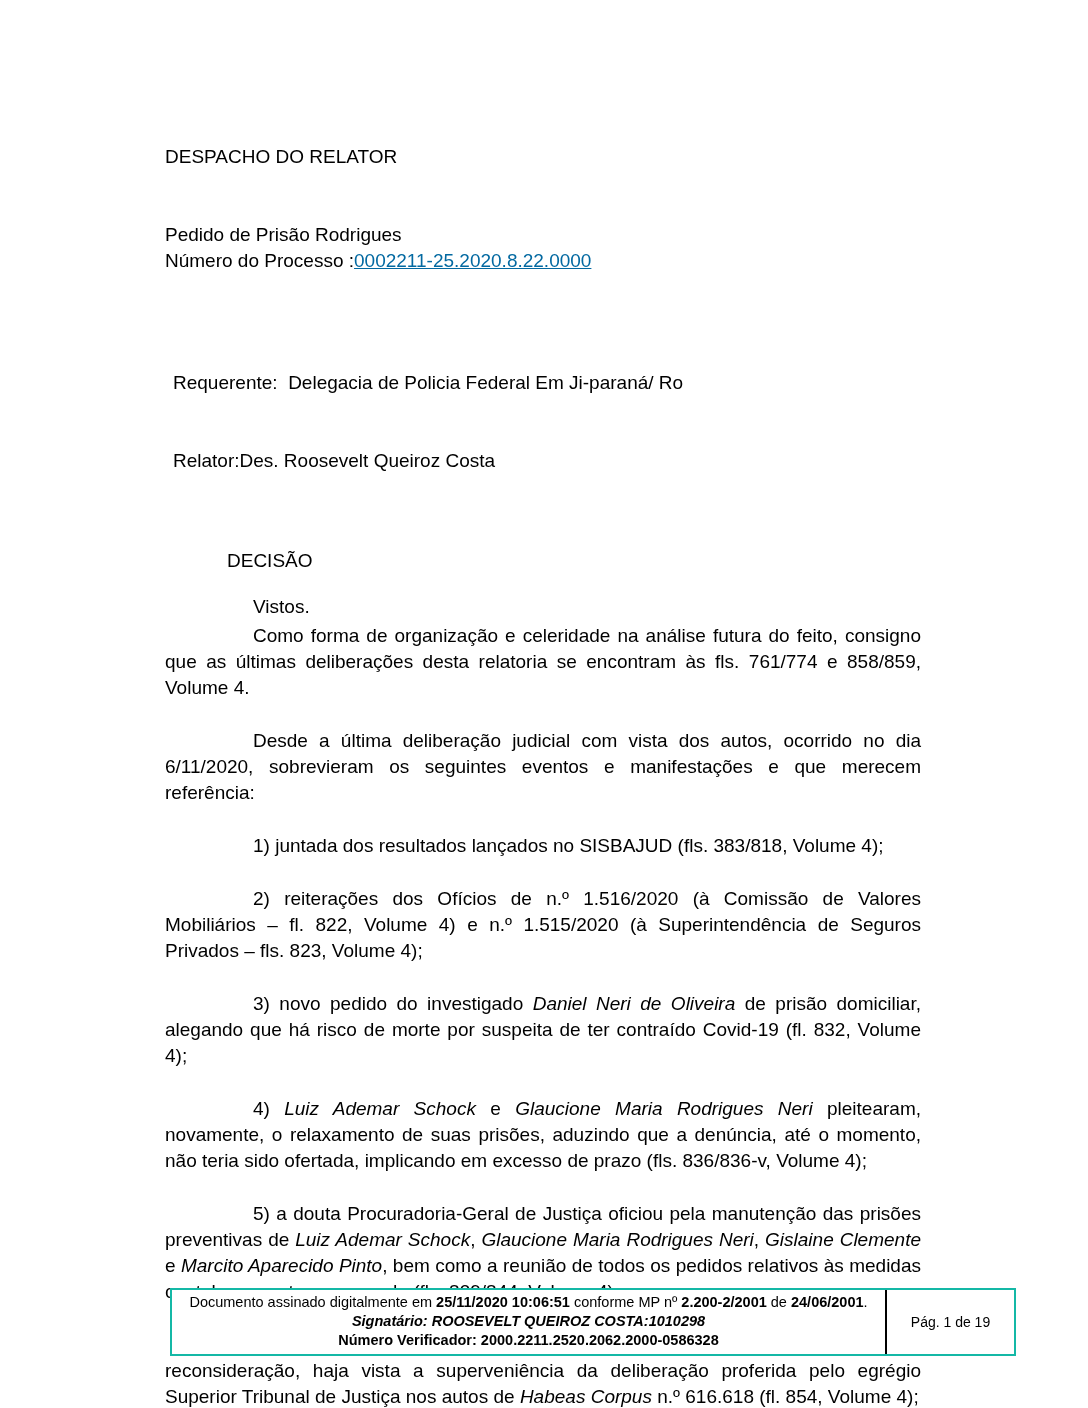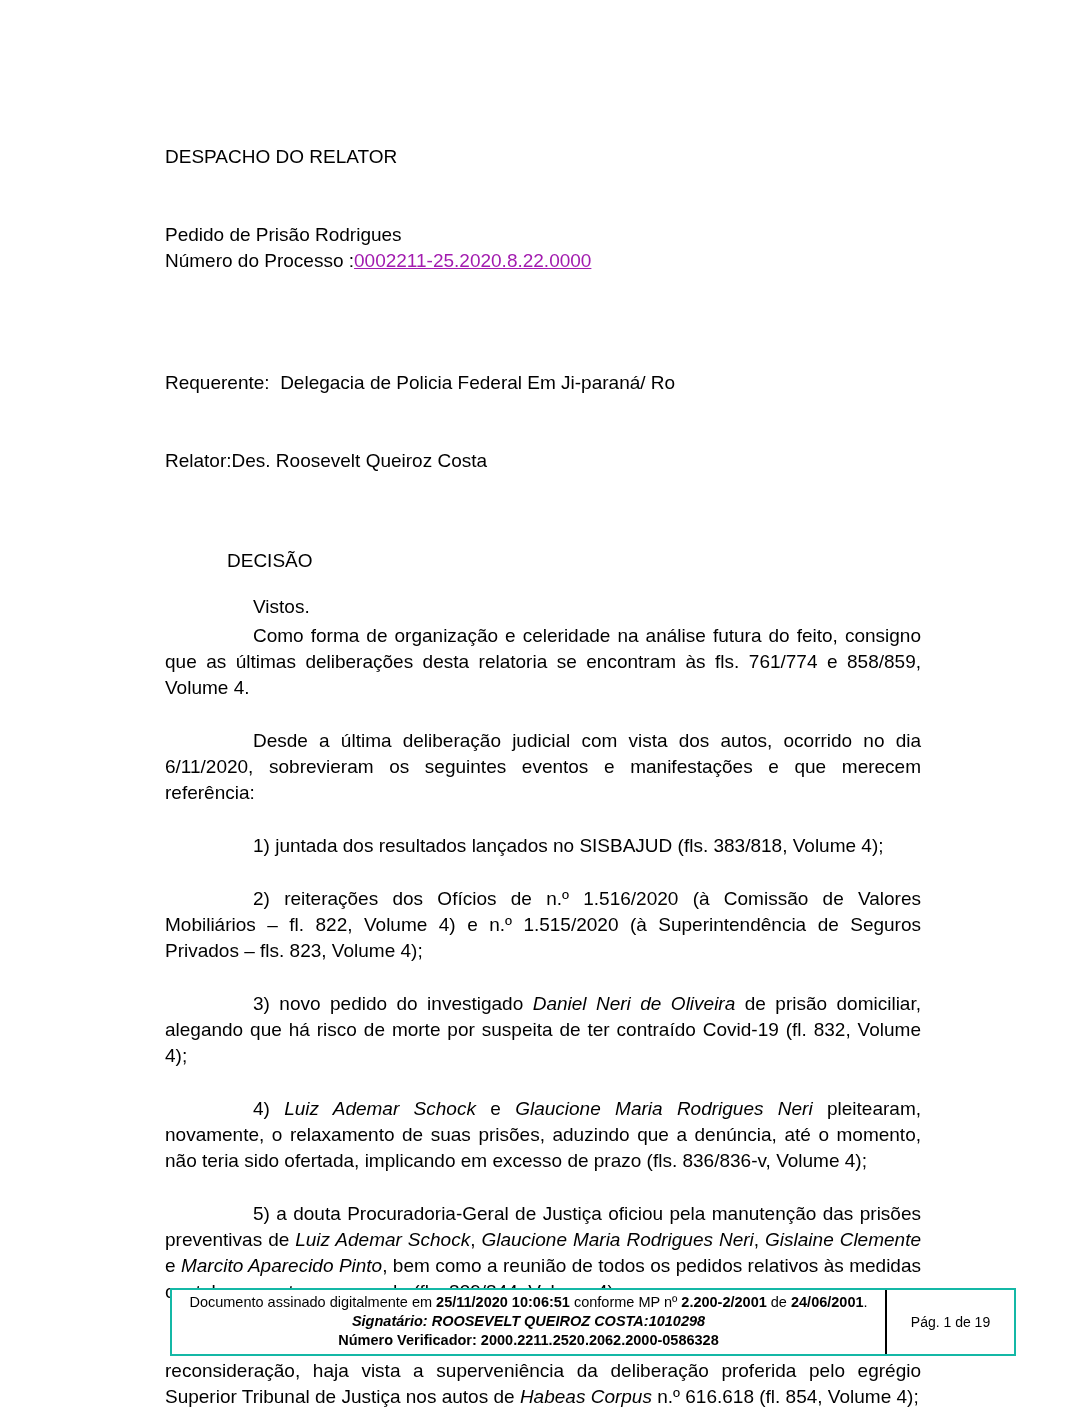--- a/index.html
+++ b/index.html
@@ -23,21 +23,21 @@
     font-size: 19px;
     line-height: 26px;
   }
   .title {
     margin: 0 0 52px 0;
   }
   .case-block {
     margin: 0 0 44px 0;
   }
   .parties-block {
-    margin: 0 0 22px 0;
+    margin: 0 0 22px 8px;
     white-space: pre-wrap;
   }
   .line { margin: 0; }
   .link {
     color: #0000EE;
     text-decoration: underline;
     cursor: pointer;
   }
   .decisao {
     margin: 0 0 0 62px;
@@ -87,21 +87,21 @@
 </head>
 <body>
 
 <div class="page">
 
   <div class="title">DESPACHO DO RELATOR</div>
 
   <div class="case-block">
     <div class="line">Pedido de Prisão Rodrigues</div>
     <div class="line">
-      <span>Número do Processo :</span><a class="link" href="#" style="color: #a21caf;">0002211-25.2020.8.22.0000</a>
+      <span>Número do Processo :</span><a class="link" href="#" style="color: #0369a1;">0002211-25.2020.8.22.0000</a>
     </div>
   </div>
 
   <div class="parties-block">
     <div class="line">Requerente:  Delegacia de Policia Federal Em Ji-paraná/ Ro</div>
     <div class="line">Relator:Des. Roosevelt Queiroz Costa</div>
   </div>
 
   <div class="decisao">DECISÃO</div>
 

